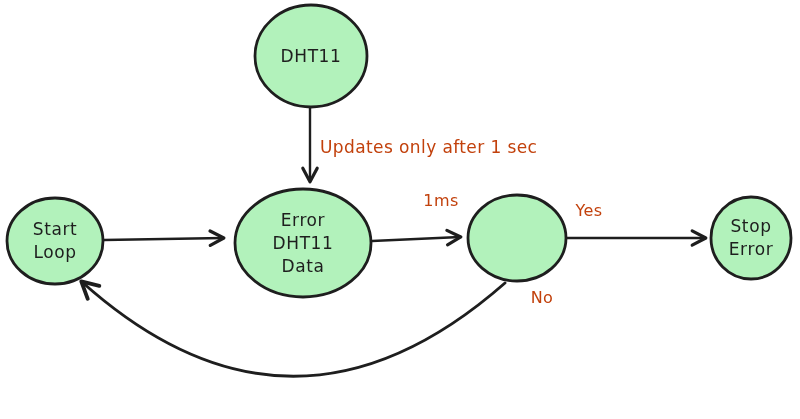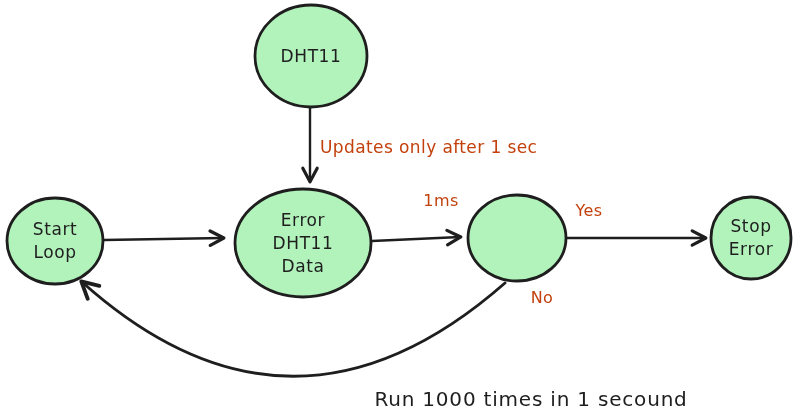--- a/index.html
+++ b/index.html
@@ -98,15 +98,14 @@
 DHT11
 Data</div>
   <div class="label" style="left:751px; top:238px;">Stop
 Error</div>
 
   <div class="edge-label updates">Updates only after 1 sec</div>
   <div class="edge-label centered onems">1ms</div>
   <div class="edge-label centered yes">Yes</div>
   <div class="edge-label centered no">No</div>
 
-  <div class="caption">Run 1000 times in 1 secound</div>
 
 </div>
 
 </body></html>

